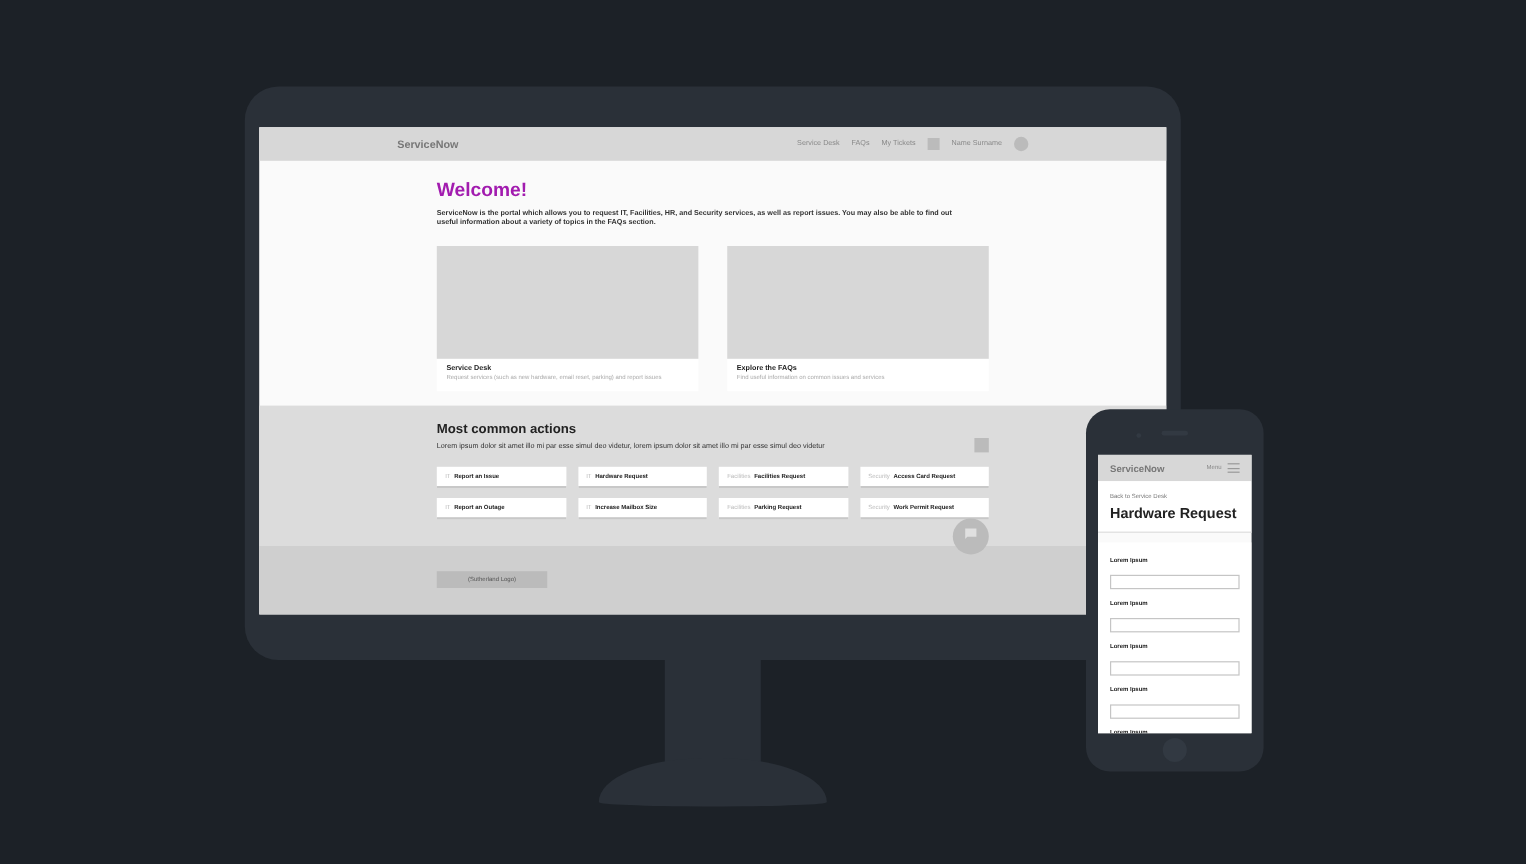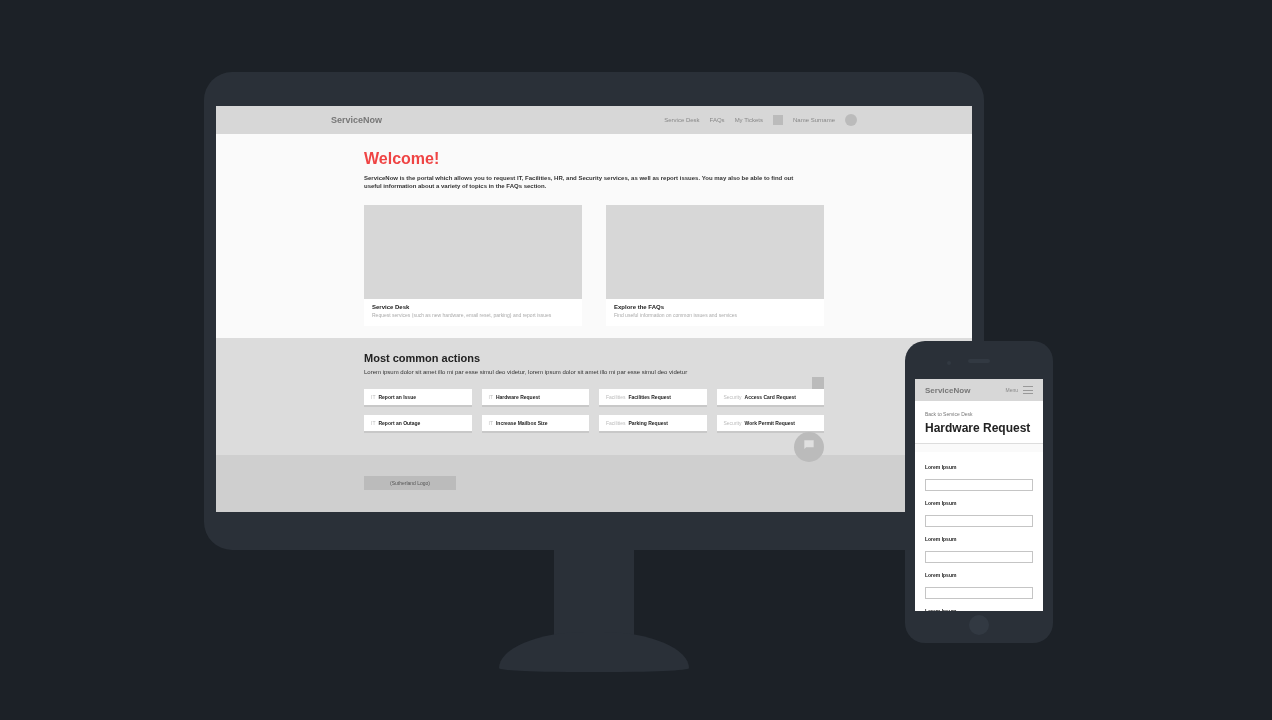--- a/index.html
+++ b/index.html
@@ -79,21 +79,21 @@
     }
     .d-nav-circle {
       width: 12px; height: 12px; background: #bbb; border-radius: 50%;
     }
 
     
     .d-main {
       padding: 16px 148px 0 148px;
     }
     .d-title {
-      font-size: 16px; font-weight: bold; color: #ef4444; margin-bottom: 6px;
+      font-size: 16px; font-weight: bold; color: #a21caf; margin-bottom: 6px;
     }
     .d-intro {
       font-size: 6px; color: #333; line-height: 1.4; font-weight: bold; margin-bottom: 14px;
       max-width: 430px;
     }
     .d-cards {
       display: flex; gap: 24px;
     }
     .d-card {
       flex: 1;
@@ -105,21 +105,21 @@
     .d-card-body { padding: 5px 8px 8px 8px; }
     .d-card-title { font-size: 6px; font-weight: bold; color: #222; margin-bottom: 2px; }
     .d-card-sub { font-size: 5px; color: #aaa; line-height: 1.3; }
 
     .d-section {
       background: #dcdcdc;
       margin-top: 12px;
       padding: 14px 148px 22px 148px;
       position: relative;
     }
-    .d-section-head { display: flex; justify-content: space-between; align-items: flex-end; }
+    .d-section-head { display: flex; justify-content: space-between; align-items: center; }
     .d-section-title { font-size: 11px; font-weight: bold; color: #222; }
     .d-section-square { width: 12px; height: 12px; background: #bbb; }
     .d-section-intro { font-size: 6px; color: #333; margin-top: 5px; margin-bottom: 14px; }
     .d-actions {
       display: grid;
       grid-template-columns: repeat(4, 1fr);
       gap: 8px 10px;
     }
     .d-action {
       background: #fff;

